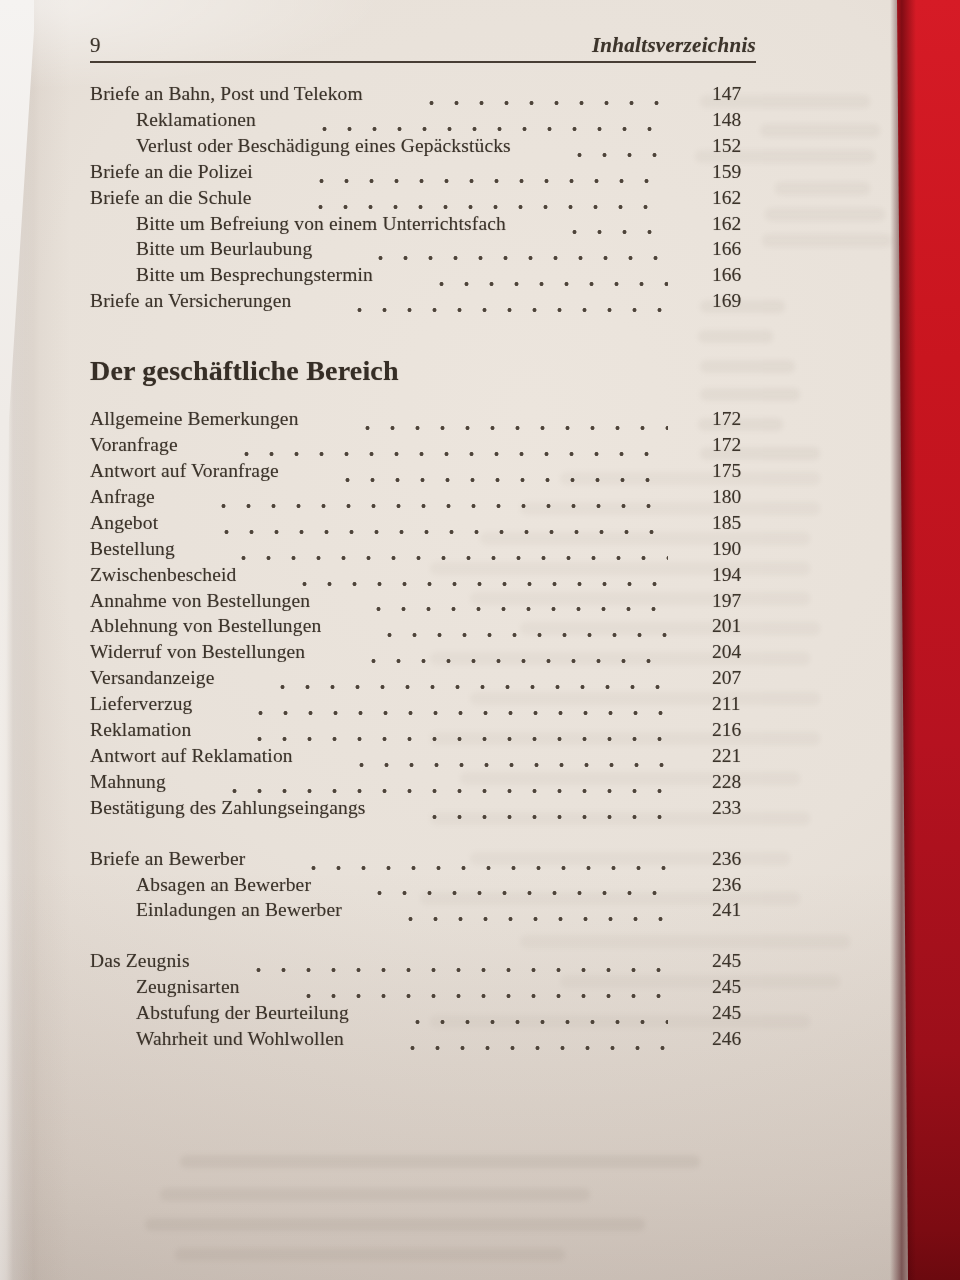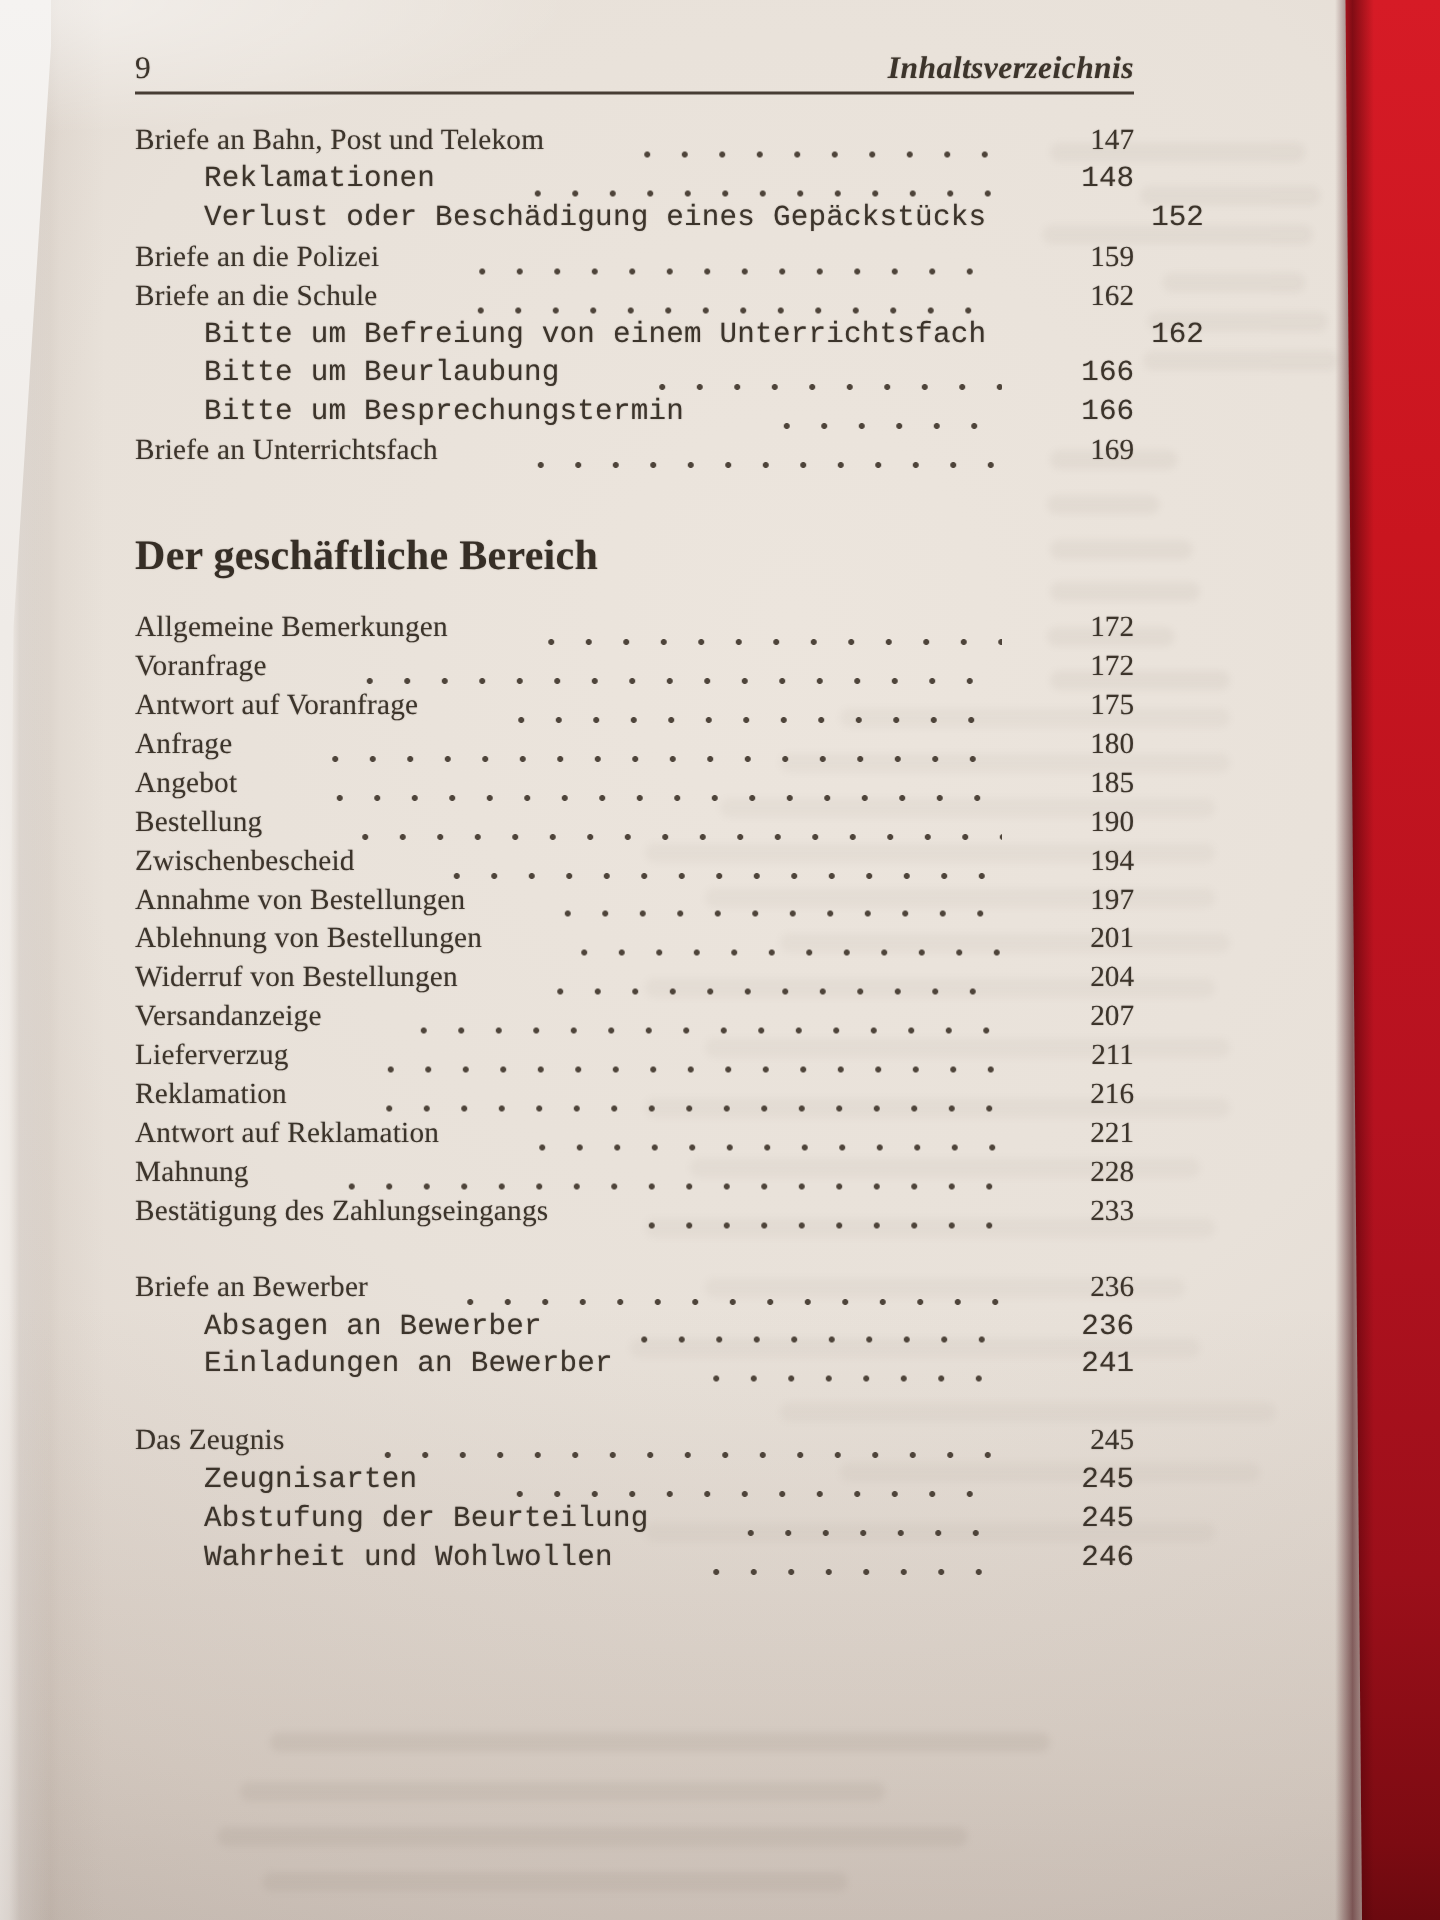--- a/index.html
+++ b/index.html
@@ -36,29 +36,29 @@
   .hdr{
     display:flex;justify-content:space-between;align-items:flex-end;
     margin-top:33px;padding-bottom:4px;border-bottom:2px solid #473d34;
     font-size:21px;line-height:24px;
   }
   .hdr .num{font-size:21px;}
   .hdr .ttl{font-style:italic;font-weight:bold;letter-spacing:0.3px;}
 
   .toc{margin-top:18px;}
   .toc-row{display:flex;align-items:baseline;line-height:25.9px;font-size:19.5px;gap:36px;}
-  .toc-row.ind{padding-left:46px;font-family:Liberation Mono, monospace;}
+  .toc-row.ind{padding-left:46px;}
   .toc-row.gap{margin-top:25px;}
   .toc-row .t{white-space:nowrap;letter-spacing:0.15px;}
   .toc-row .dots{
     flex:1;min-width:14px;height:14px;margin:0 8px 0 16px;align-self:flex-end;
     background-image:radial-gradient(circle,#4e443a 1.7px,rgba(0,0,0,0) 2.3px);
     background-size:25px 8px;background-repeat:repeat-x;background-position:4px 100%;
   }
-  .toc-row .pg{width:44px;text-align:right;white-space:nowrap;}
+  .toc-row .pg{width:44px;white-space:nowrap;}
   .toc-heading{
     margin:41px 0 19px 0;font-weight:bold;font-size:28px;letter-spacing:0.2px;color:#362e26;
   }
 
   
   .ghosts{position:absolute;left:0;top:0;width:912px;height:1280px;pointer-events:none;}
   .ghosts div{
     position:absolute;height:13px;border-radius:6px;background:#8a7d70;
     filter:blur(2.5px);
   }
@@ -143,21 +143,21 @@
           <span class="t">Bitte um Beurlaubung</span>
           <span class="dots"></span>
           <span class="pg">166</span>
         </div>
         <div class="toc-row ind">
           <span class="t">Bitte um Besprechungstermin</span>
           <span class="dots"></span>
           <span class="pg">166</span>
         </div>
         <div class="toc-row">
-          <span class="t">Briefe an Unterrichtsfach</span>
+          <span class="t">Briefe an Versicherungen</span>
           <span class="dots"></span>
           <span class="pg">169</span>
         </div>
         <div class="toc-heading soft">Der geschäftliche Bereich</div>
         <div class="toc-row">
           <span class="t">Allgemeine Bemerkungen</span>
           <span class="dots"></span>
           <span class="pg">172</span>
         </div>
         <div class="toc-row">

